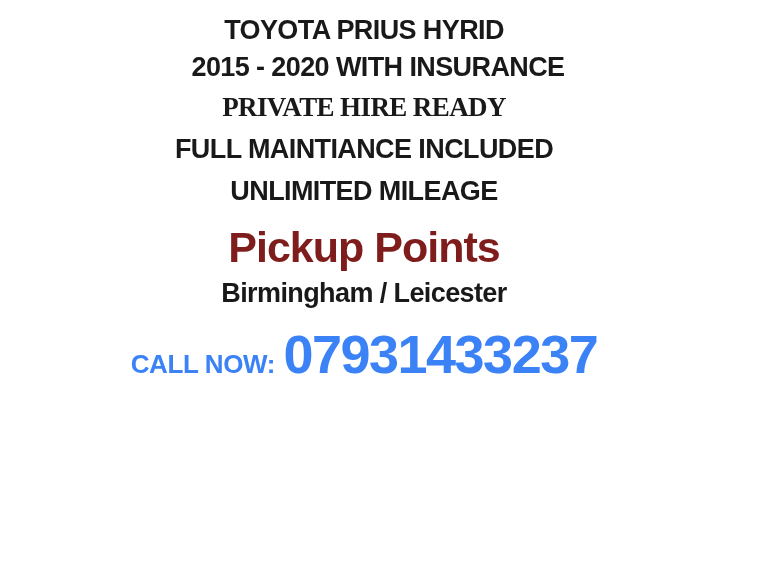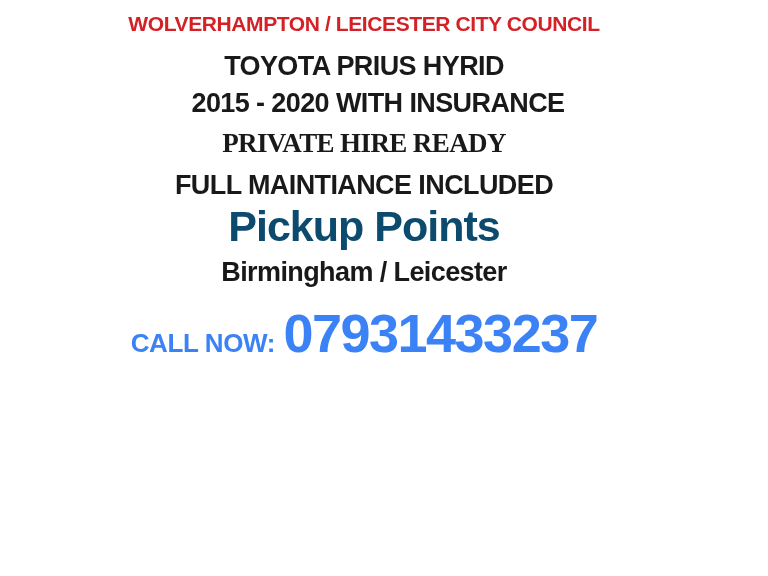--- a/index.html
+++ b/index.html
@@ -36,25 +36,25 @@
     letter-spacing: -0.6px;
     color: #191919;
   }
   .body-line.l0 { margin-top: 15px; }
   .body-line.l1 { margin-top: 7px; margin-left: 28px; }
   .body-line.l2 { margin-top: 10px; font-family: Liberation Serif, serif; }
   .body-line.l3 { margin-top: 8px; }
   .body-line.l4 { margin-top: 12px; text-align: center; }
   .body-line.l5 { margin-top: 12px; }
   .pickup-title {
-    margin-top: 3px;
+    margin-top: 18px;
     font-size: 43px;
     line-height: 46px;
     letter-spacing: -1px;
-    color: #0c4a6e;
+    color: #7f1d1d;
   }
   .pickup-locations {
     margin-top: 8px;
     font-size: 27px;
     line-height: 30px;
     letter-spacing: -0.6px;
     color: #191919;
   }
   .contact-line {
     margin-top: 18px;
@@ -71,31 +71,31 @@
     letter-spacing: -1.5px;
     vertical-align: baseline;
     margin-left: 4px;
   }
 </style>
 </head>
 <body>
 
 <div class="flyer">
 
-  <div class="line header-line">WOLVERHAMPTON / LEICESTER CITY COUNCIL</div>
 
   <div class="line body-line l0">TOYOTA PRIUS HYRID</div>
 
   <div class="line body-line l1">2015 - 2020 WITH INSURANCE</div>
 
   <div class="line body-line l2">PRIVATE HIRE READY</div>
 
 
   <div class="line body-line l4">FULL MAINTIANCE INCLUDED</div>
 
+  <div class="line body-line l5">UNLIMITED MILEAGE</div>
 
   <div class="line pickup-title">Pickup Points</div>
 
   <div class="line pickup-locations">Birmingham / Leicester</div>
 
   <div class="line contact-line">
     <span class="contact-label">CALL NOW:</span>
     <span class="contact-phone">07931433237</span>
   </div>
 

